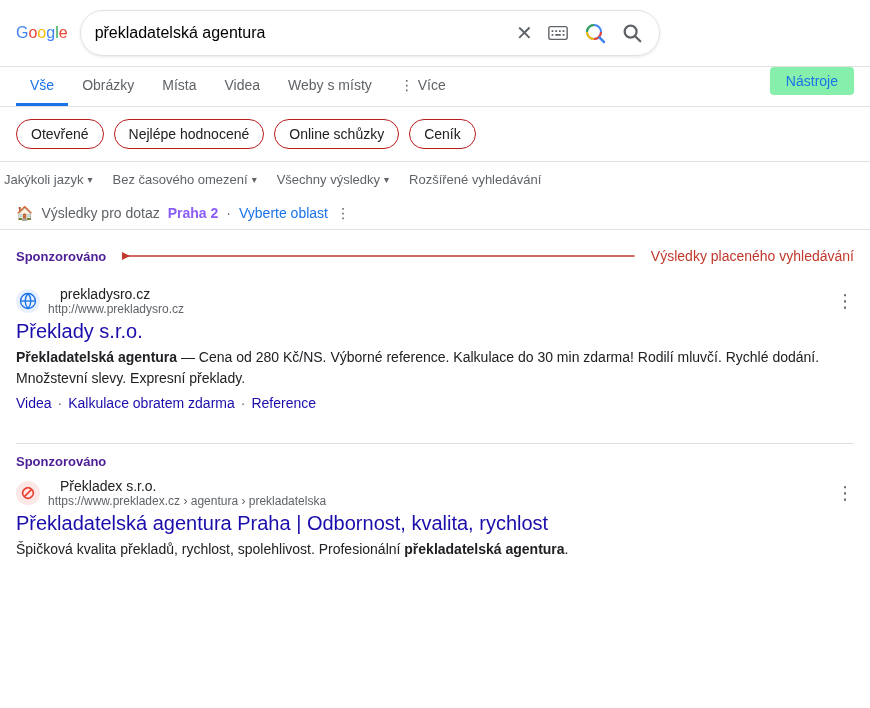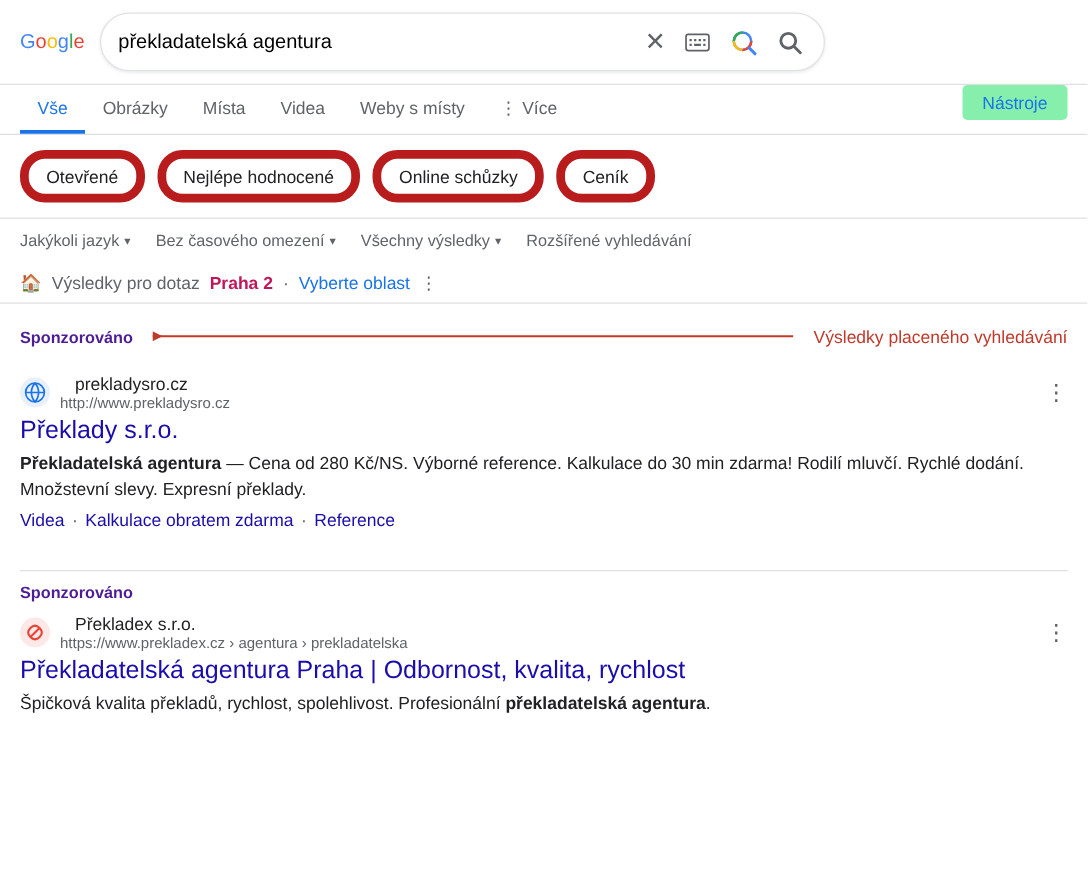--- a/index.html
+++ b/index.html
@@ -97,33 +97,33 @@
     
     .filter-chips {
       display: flex;
       align-items: center;
       padding: 12px 16px;
       gap: 10px;
       border-bottom: 1px solid #e0e0e0;
     }
     .chip {
       padding: 6px 14px;
-      border: 7px solid #b91c1c;
+      border: 1px solid #b91c1c;
       border-radius: 20px;
       font-size: 14px;
       color: #202124;
       cursor: pointer;
       background: #fff;
     }
 
     
     .dropdown-filters {
       display: flex;
       align-items: center;
-      padding: 10px 16px;
+      padding: 10px 4px;
       gap: 20px;
       font-size: 13px;
       color: #5f6368;
     }
     .dropdown-filter {
       display: flex;
       align-items: center;
       gap: 4px;
       cursor: pointer;
     }
@@ -137,21 +137,21 @@
     
     .location-bar {
       display: flex;
       align-items: center;
       padding: 8px 16px;
       gap: 8px;
       font-size: 14px;
       color: #5f6368;
       border-bottom: 1px solid #e0e0e0;
     }
-    .location-bar .bold { color: #be185d; font-weight: 600; }
+    .location-bar .bold { color: #8b5cf6; font-weight: 600; }
     .location-bar .link { color: #1a73e8; text-decoration: none; cursor: pointer; }
     .location-bar .dots { cursor: pointer; }
 
     
     .main-content {
       padding: 16px;
     }
 
     
     .sponsored-section {

